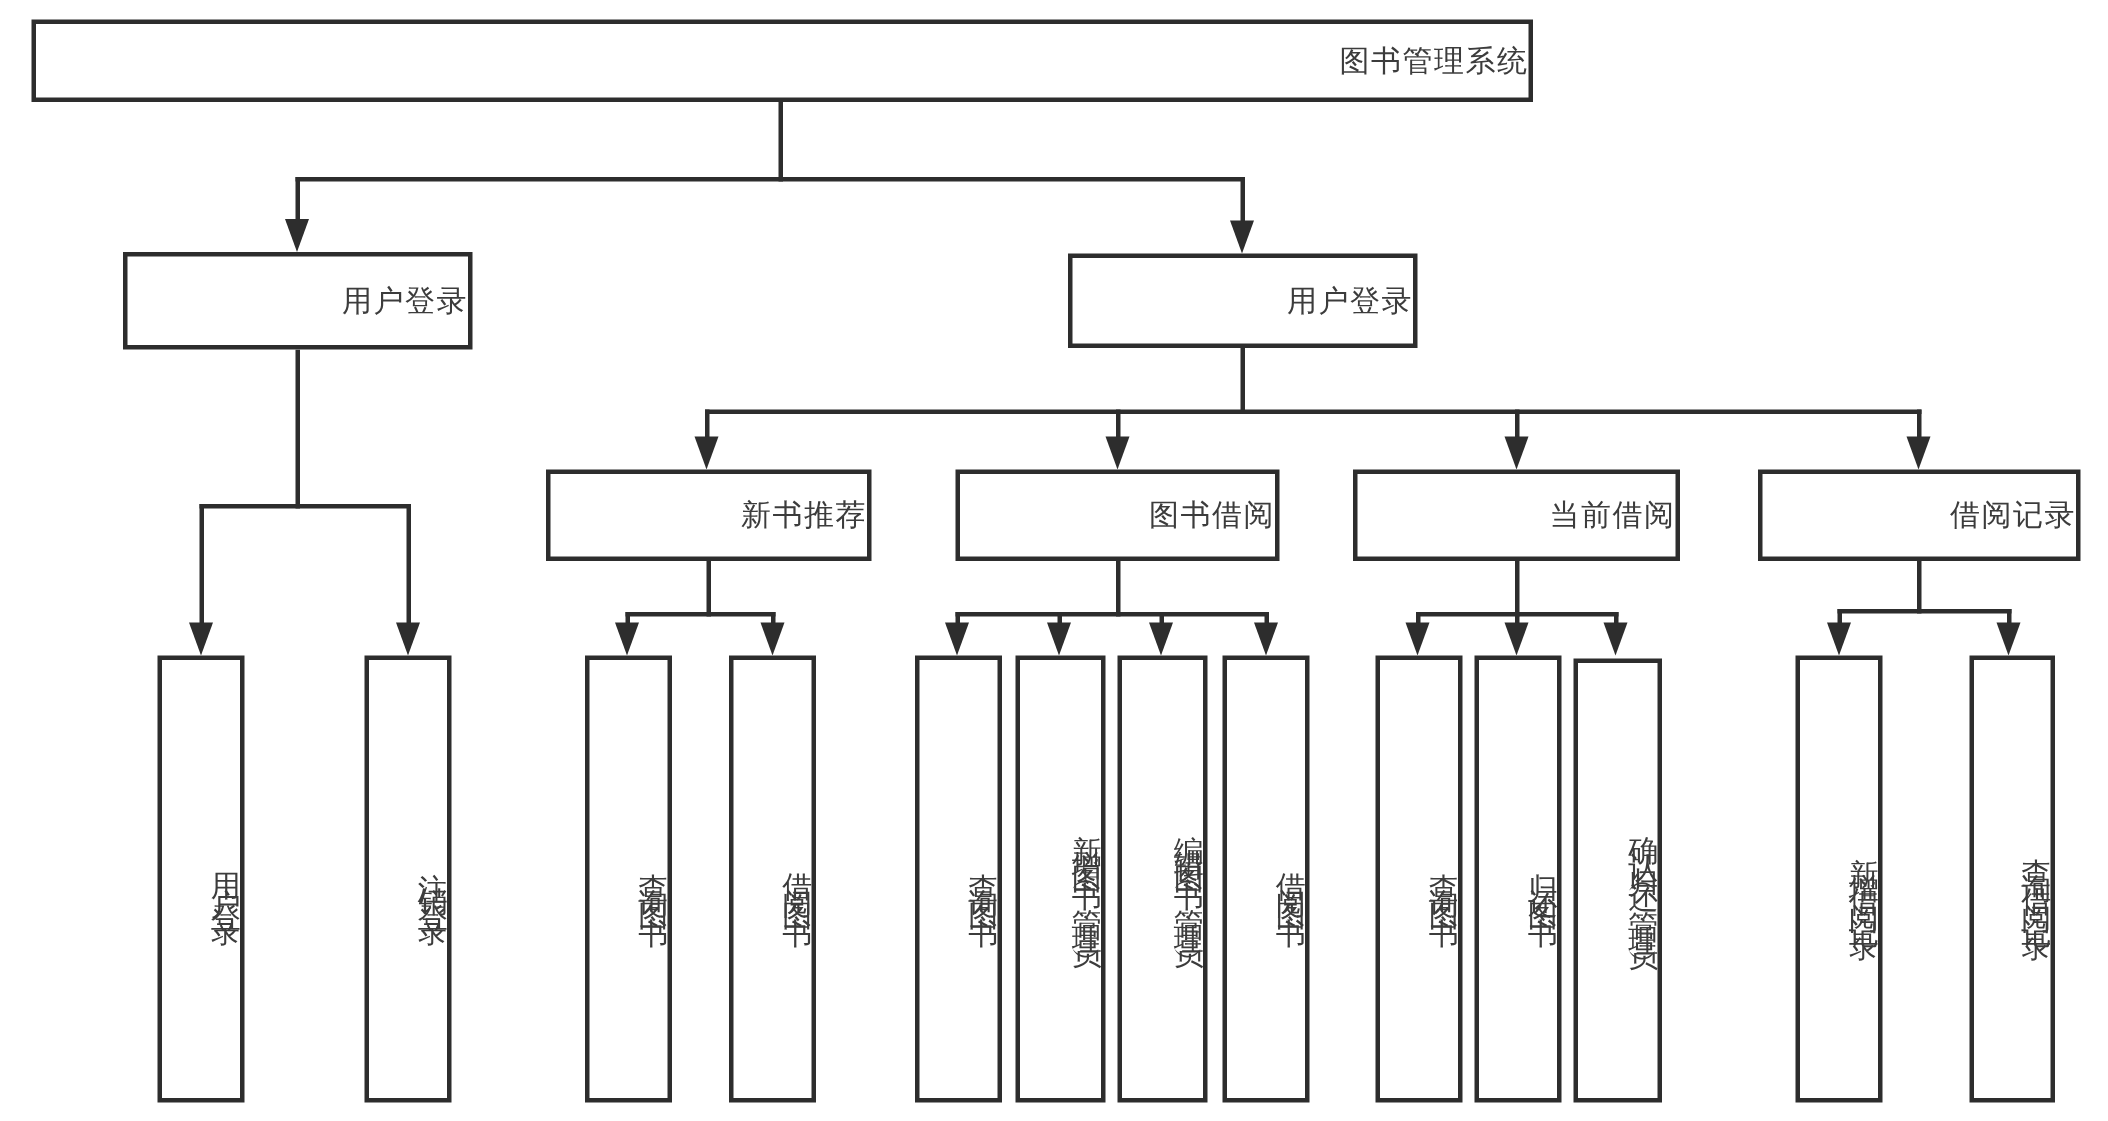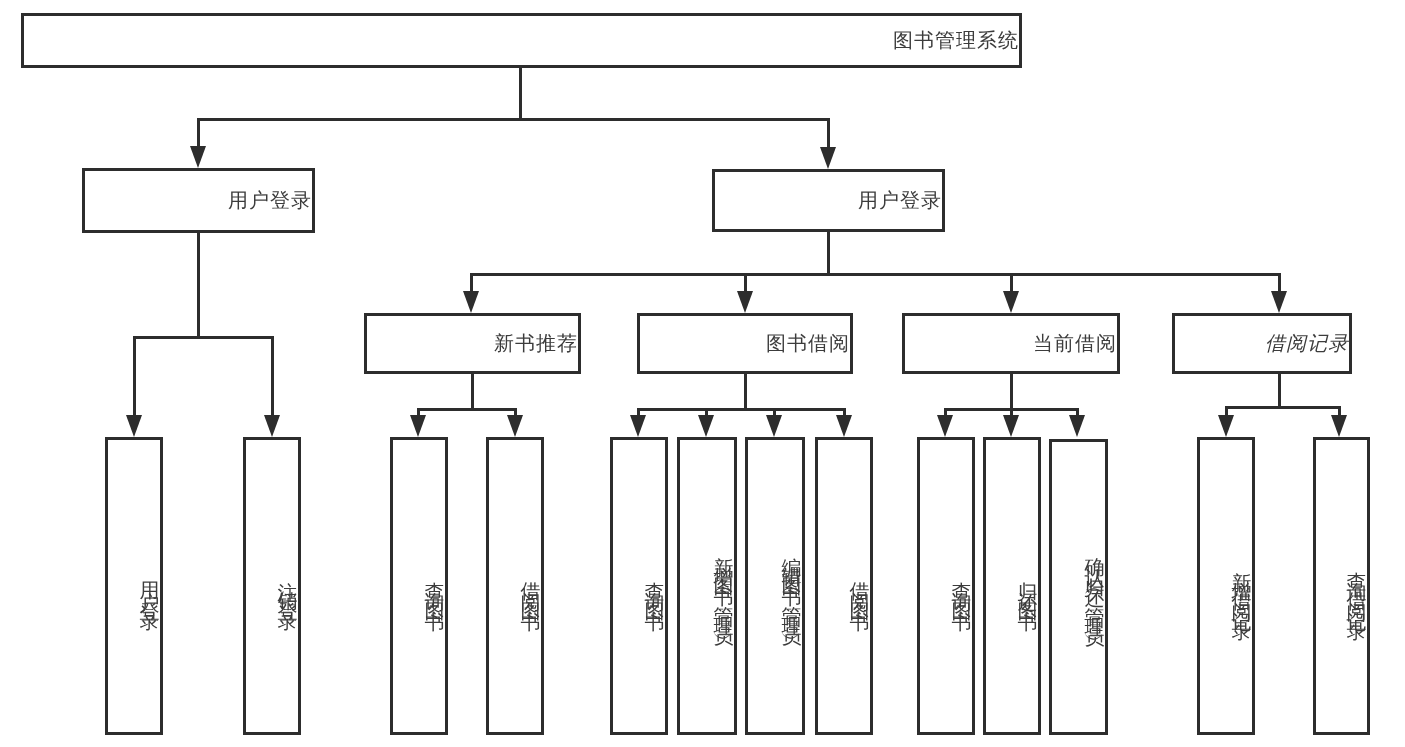--- a/index.html
+++ b/index.html
@@ -89,21 +89,21 @@
 
   <div class="box" style="left:364px;top:313px;width:217px;height:61px;">
     <span>新书推荐</span>
   </div>
   <div class="box" style="left:637px;top:313px;width:216px;height:61px;">
     <span>图书借阅</span>
   </div>
   <div class="box" style="left:902px;top:313px;width:218px;height:61px;">
     <span>当前借阅</span>
   </div>
-  <div class="box" style="left:1172px;top:313px;width:180px;height:61px;font-style:italic;">
+  <div class="box" style="left:1172px;top:313px;width:215px;height:61px;">
     <span>借阅记录</span>
   </div>
 
   <div class="vline" style="left:471px;top:374px;height:37px;"></div>
   <div class="hline" style="left:417px;top:408px;width:100px;"></div>
   <div class="vline" style="left:417px;top:408px;height:10px;"></div>
   <div class="arrow" style="left:410px;top:415px;"></div>
   <div class="vline" style="left:514px;top:408px;height:10px;"></div>
   <div class="arrow" style="left:507px;top:415px;"></div>
 

